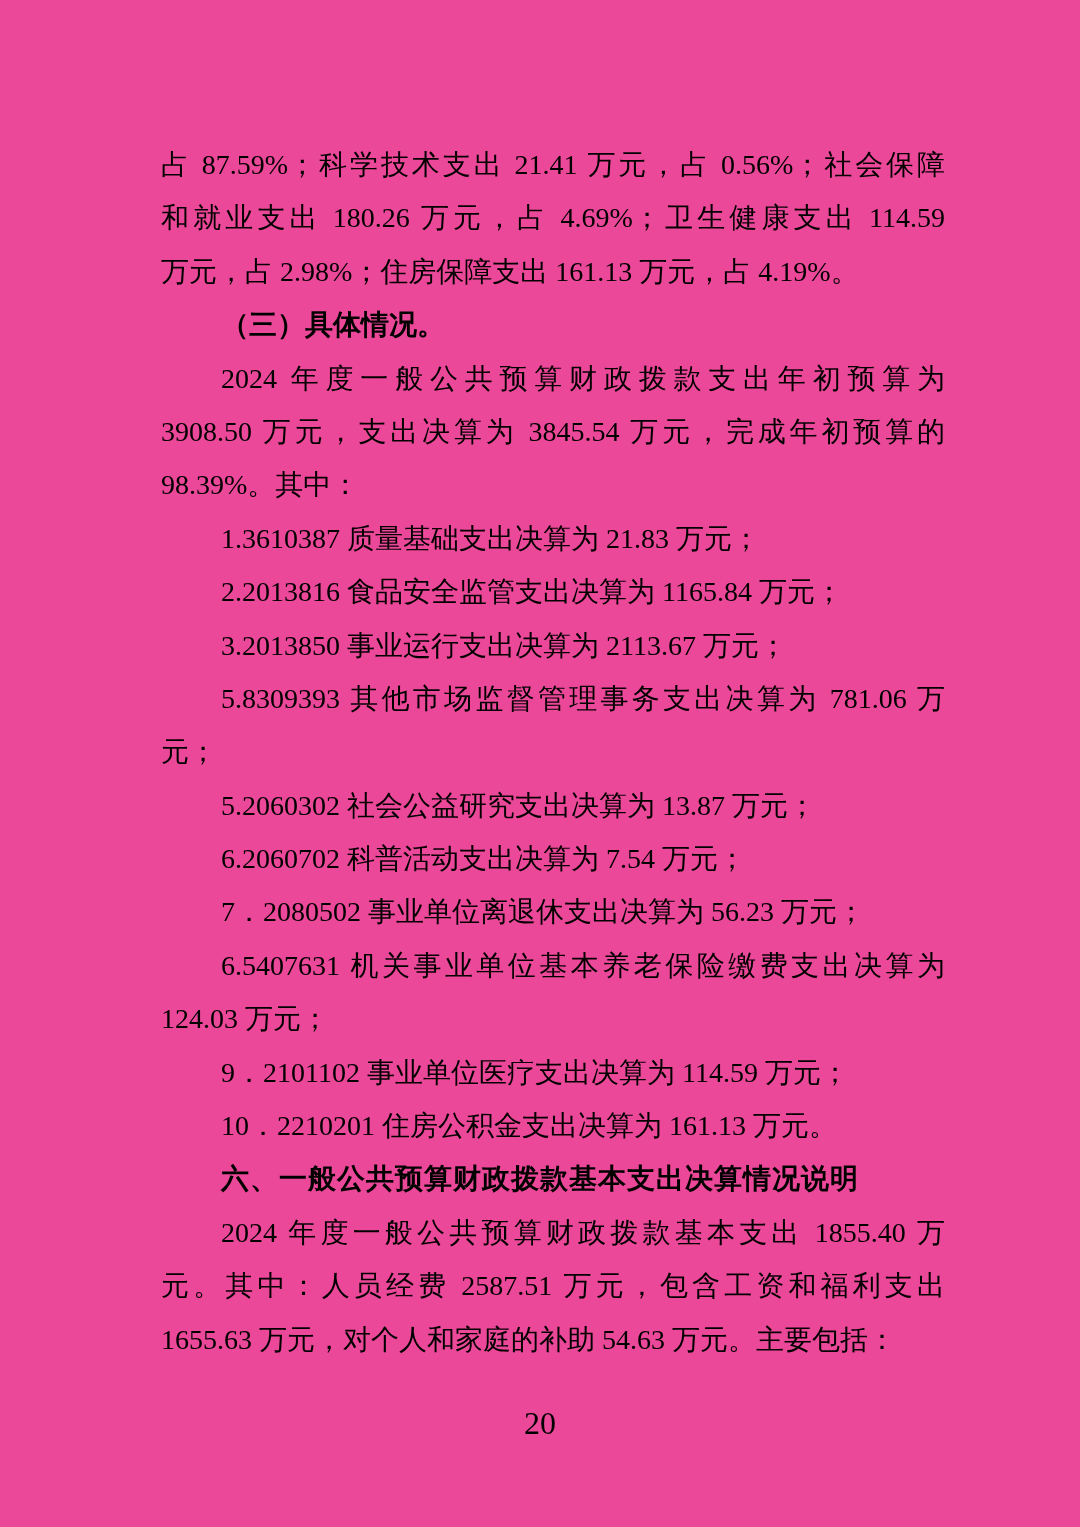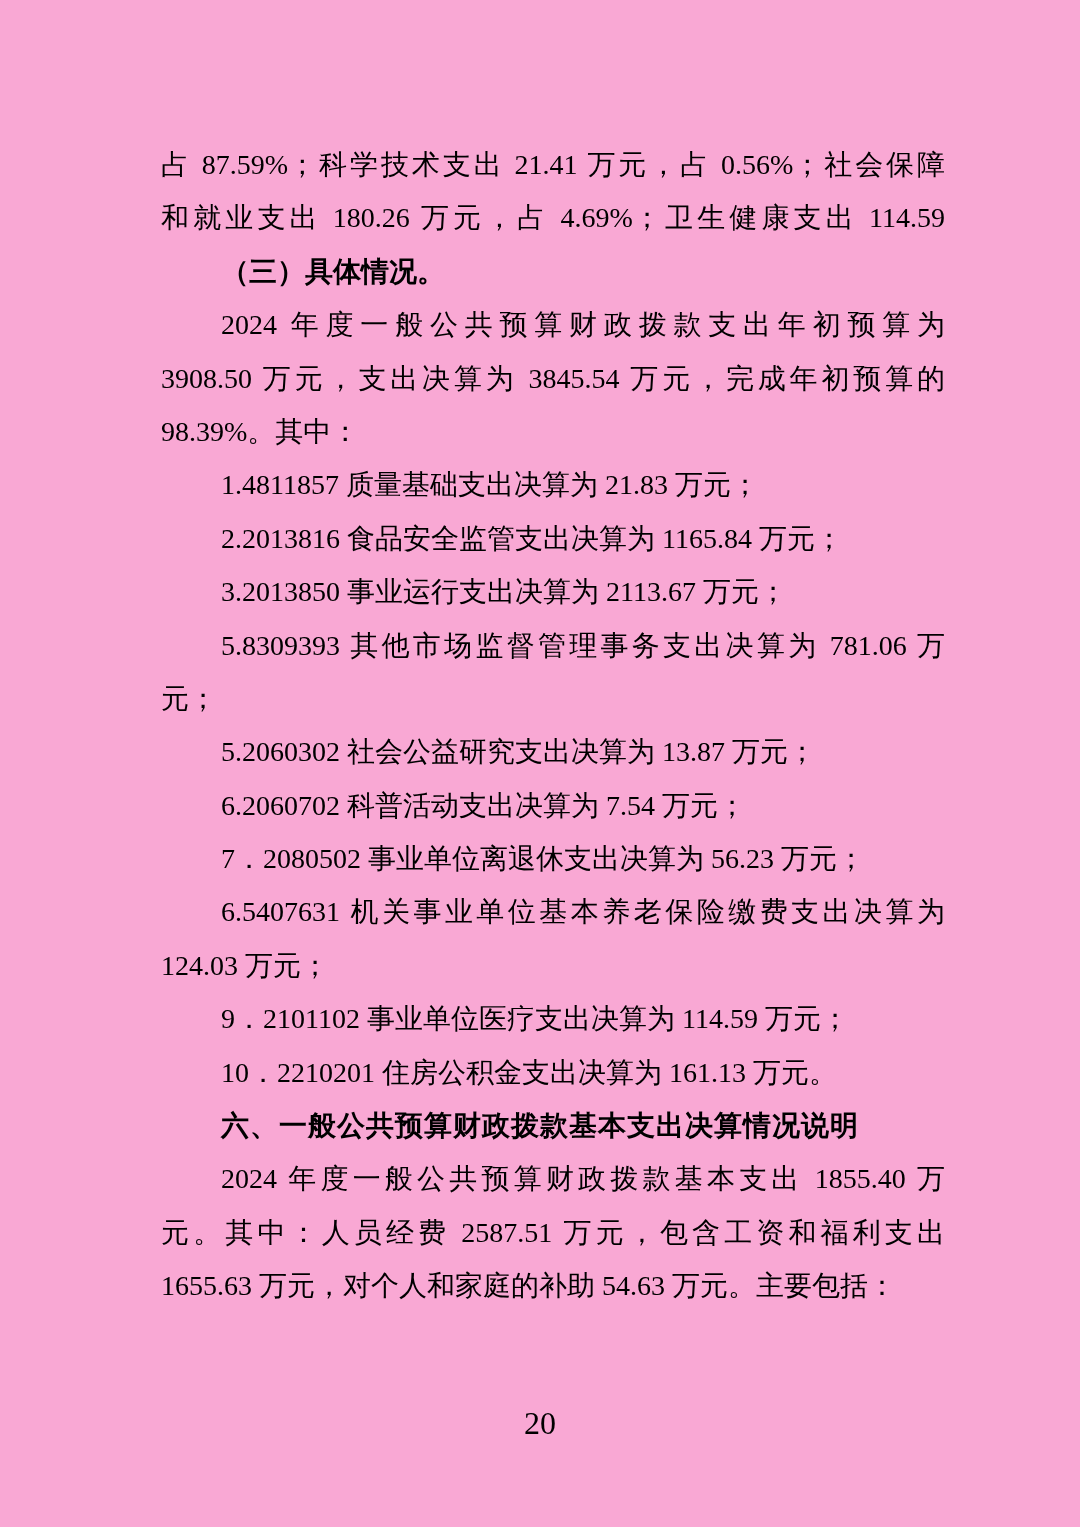--- a/index.html
+++ b/index.html
@@ -4,21 +4,21 @@
 <style>
   html, body {
     margin: 0;
     padding: 0;
     background: #ffffff;
   }
   .page {
     position: relative;
     width: 1080px;
     height: 1527px;
-    background: #f9a8d4;
+    background: #ec4899;
     overflow: hidden;
     font-family: "Liberation Serif", "DejaVu Serif", serif;
     color: #000000;
   }
   .body-text {
     position: absolute;
     left: 161px;
     top: 138px;
     width: 784px;
   }
@@ -54,25 +54,26 @@
     line-height: 30px;
   }
 </style>
 </head>
 <body>
 
 <div class="page">
   <div class="body-text">
     <div class="line j">占 87.59%；科学技术支出 21.41 万元，占 0.56%；社会保障</div>
     <div class="line j">和就业支出 180.26 万元，占 4.69%；卫生健康支出 114.59</div>
+    <div class="line">万元，占 2.98%；住房保障支出 161.13 万元，占 4.19%。</div>
     <div class="line indent h3">（三）具体情况。</div>
     <div class="line j indent">2024 年度一般公共预算财政拨款支出年初预算为</div>
     <div class="line j">3908.50 万元，支出决算为 3845.54 万元，完成年初预算的</div>
     <div class="line">98.39%。其中：</div>
-    <div class="line indent">1.4811857 质量基础支出决算为 21.83 万元；</div>
+    <div class="line indent">1.3610387 质量基础支出决算为 21.83 万元；</div>
     <div class="line indent">2.2013816 食品安全监管支出决算为 1165.84 万元；</div>
     <div class="line indent">3.2013850 事业运行支出决算为 2113.67 万元；</div>
     <div class="line j indent">5.8309393 其他市场监督管理事务支出决算为 781.06 万</div>
     <div class="line">元；</div>
     <div class="line indent">5.2060302 社会公益研究支出决算为 13.87 万元；</div>
     <div class="line indent">6.2060702 科普活动支出决算为 7.54 万元；</div>
     <div class="line indent">7．2080502 事业单位离退休支出决算为 56.23 万元；</div>
     <div class="line j indent">6.5407631 机关事业单位基本养老保险缴费支出决算为</div>
     <div class="line">124.03 万元；</div>
     <div class="line indent">9．2101102 事业单位医疗支出决算为 114.59 万元；</div>

